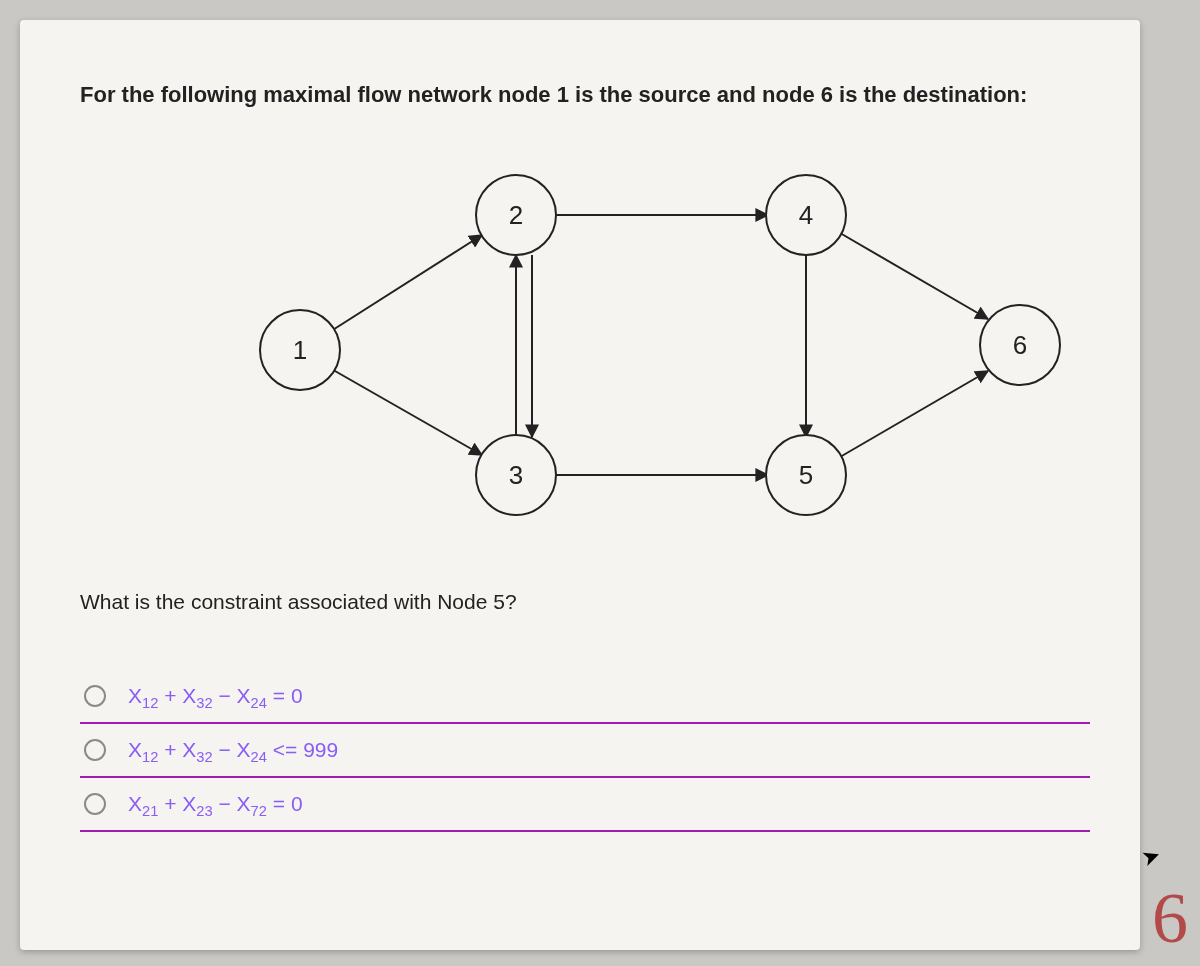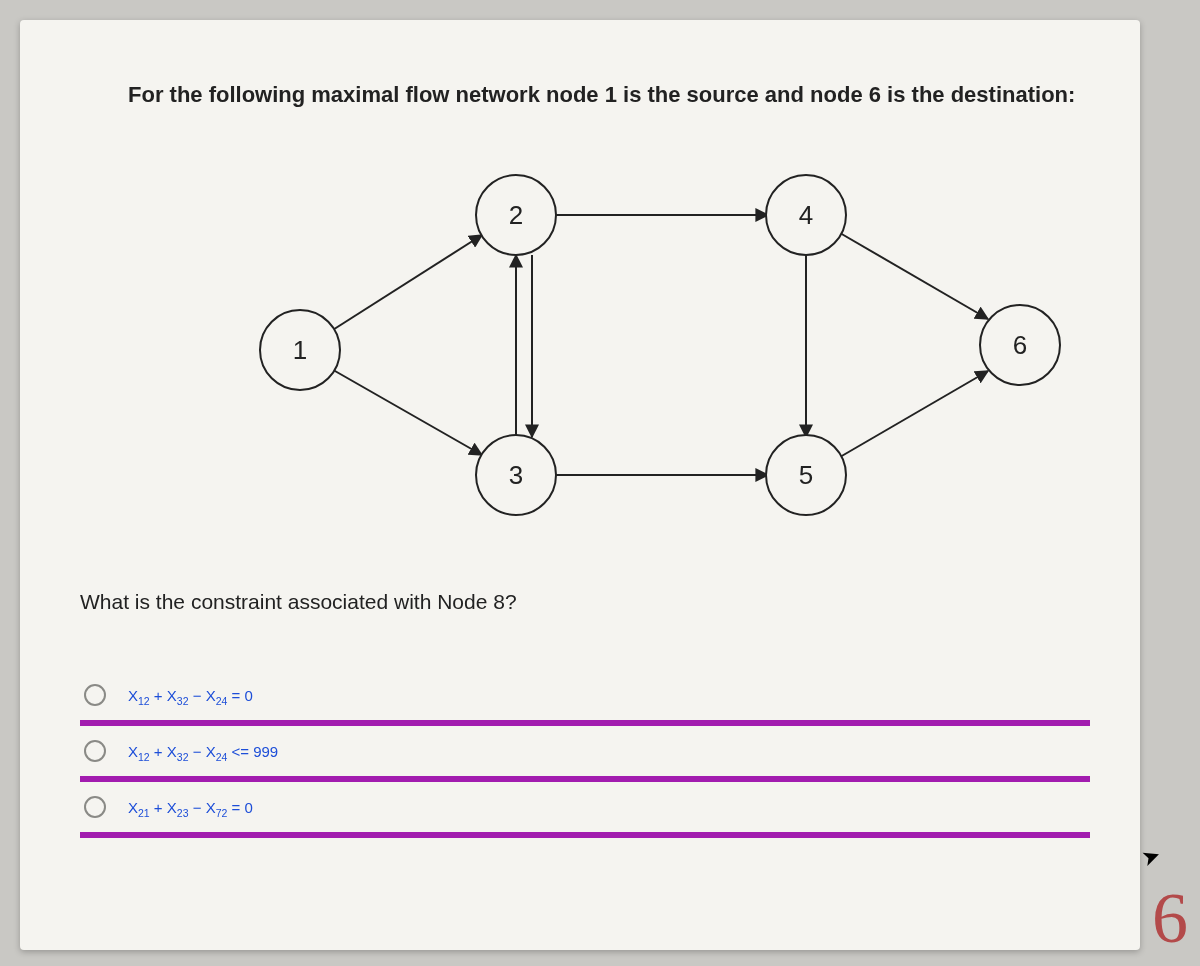--- a/index.html
+++ b/index.html
@@ -24,21 +24,20 @@
   }
   .question-stem {
     position: absolute;
     left: 60px;
     top: 60px;
     width: 950px;
     font-size: 22px;
     font-weight: 600;
     color: #222;
     line-height: 1.4;
-    margin-left: 48px;
   }
   .diagram {
     position: absolute;
     left: 140px;
     top: 135px;
     width: 920px;
     height: 370px;
   }
   .sub-question {
     position: absolute;
@@ -50,23 +49,23 @@
   .options {
     position: absolute;
     left: 60px;
     top: 650px;
     width: 1010px;
   }
   .option-row {
     display: flex;
     align-items: center;
     padding: 14px 4px;
-    border-bottom: 6px solid #a21caf;
-    font-size: 15px;
-    color: #1d4ed8;
+    border-bottom: 2px solid #a21caf;
+    font-size: 21px;
+    color: #8b5cf6;
   }
   .radio {
     width: 18px;
     height: 18px;
     border: 2px solid #8a8a86;
     border-radius: 50%;
     margin-right: 22px;
     background: #f5f4f0;
     display: inline-block;
     flex-shrink: 0;
@@ -145,21 +144,21 @@
     <g>
       <circle cx="646" cy="320" r="40" fill="#f5f4f0" stroke="#222" stroke-width="2"></circle>
       <text x="646" y="329" text-anchor="middle" font-size="26" fill="#222">5</text>
     </g>
     <g>
       <circle cx="860" cy="190" r="40" fill="#f5f4f0" stroke="#222" stroke-width="2"></circle>
       <text x="860" y="199" text-anchor="middle" font-size="26" fill="#222">6</text>
     </g>
   </svg>
 
-  <div class="sub-question">What is the constraint associated with Node 8?</div>
+  <div class="sub-question">What is the constraint associated with Node 5?</div>
 
   <div class="options">
 
     <div class="option-row">
       <span class="radio"></span>
       <span class="opt-text">
         <span>X</span><sub>12</sub><span> + </span><span>X</span><sub>32</sub><span> − </span><span>X</span><sub>24</sub><span> = 0</span>
       </span>
     </div>
 

